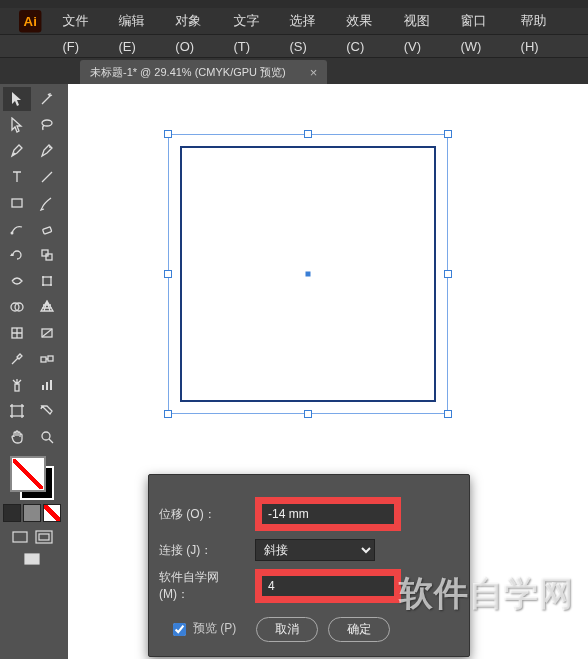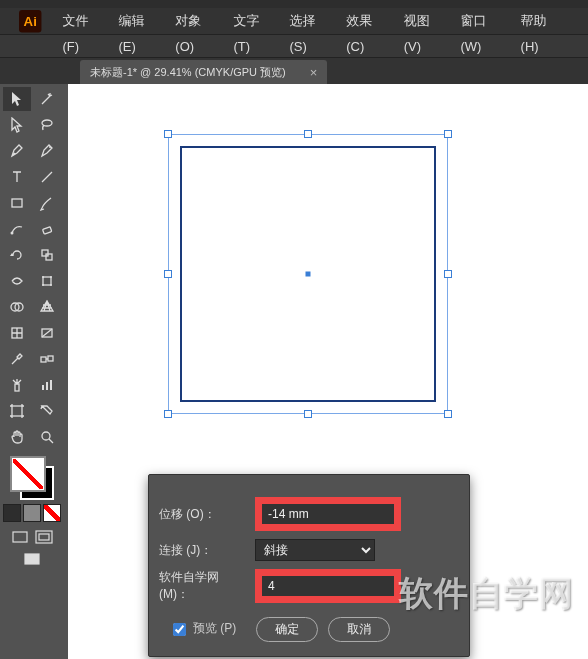--- a/index.html
+++ b/index.html
@@ -302,22 +302,22 @@
         </div>
         <div class="form-row">
           <label>软件自学网 (M)：</label>
           <input type="text" value="4" style="">
         </div>
         <div class="dialog-buttons">
           <label class="chk">
             <input type="checkbox" checked="" style="">
             <span>预览 (P)</span>
           </label>
+          <button class="btn">取消</button>
           <button class="btn">确定</button>
-          <button class="btn">取消</button>
         </div>
       </div>
     </div>
 
     <div class="watermark">软件自学网</div>
     <div class="watermark-sub">RJZXW.COM</div>
   </div>
 
 </div>
 

